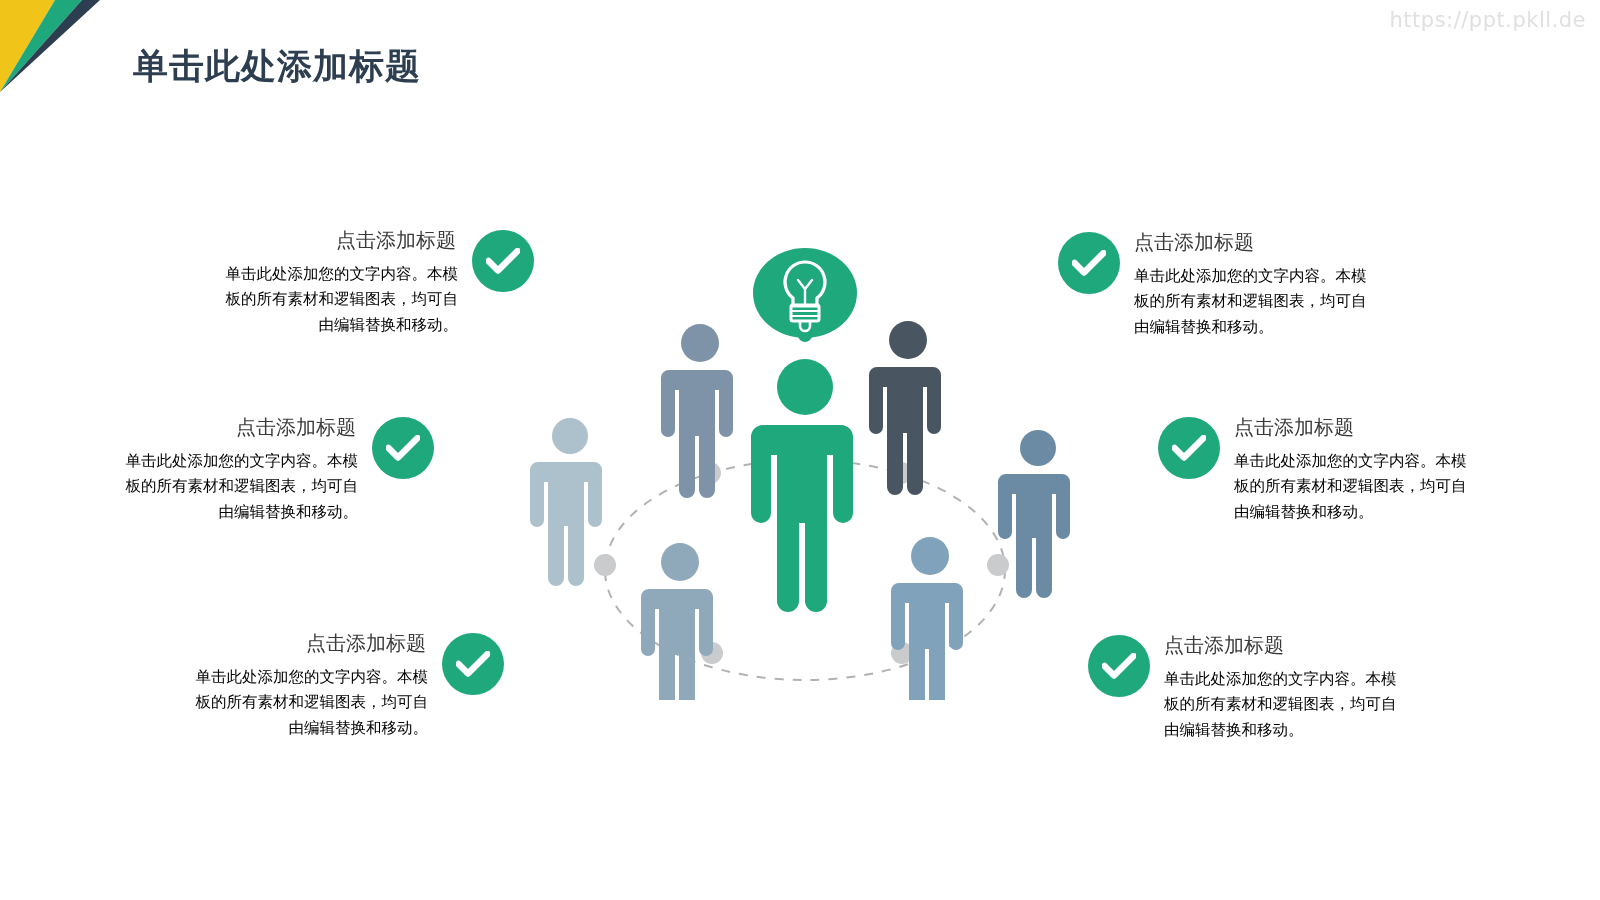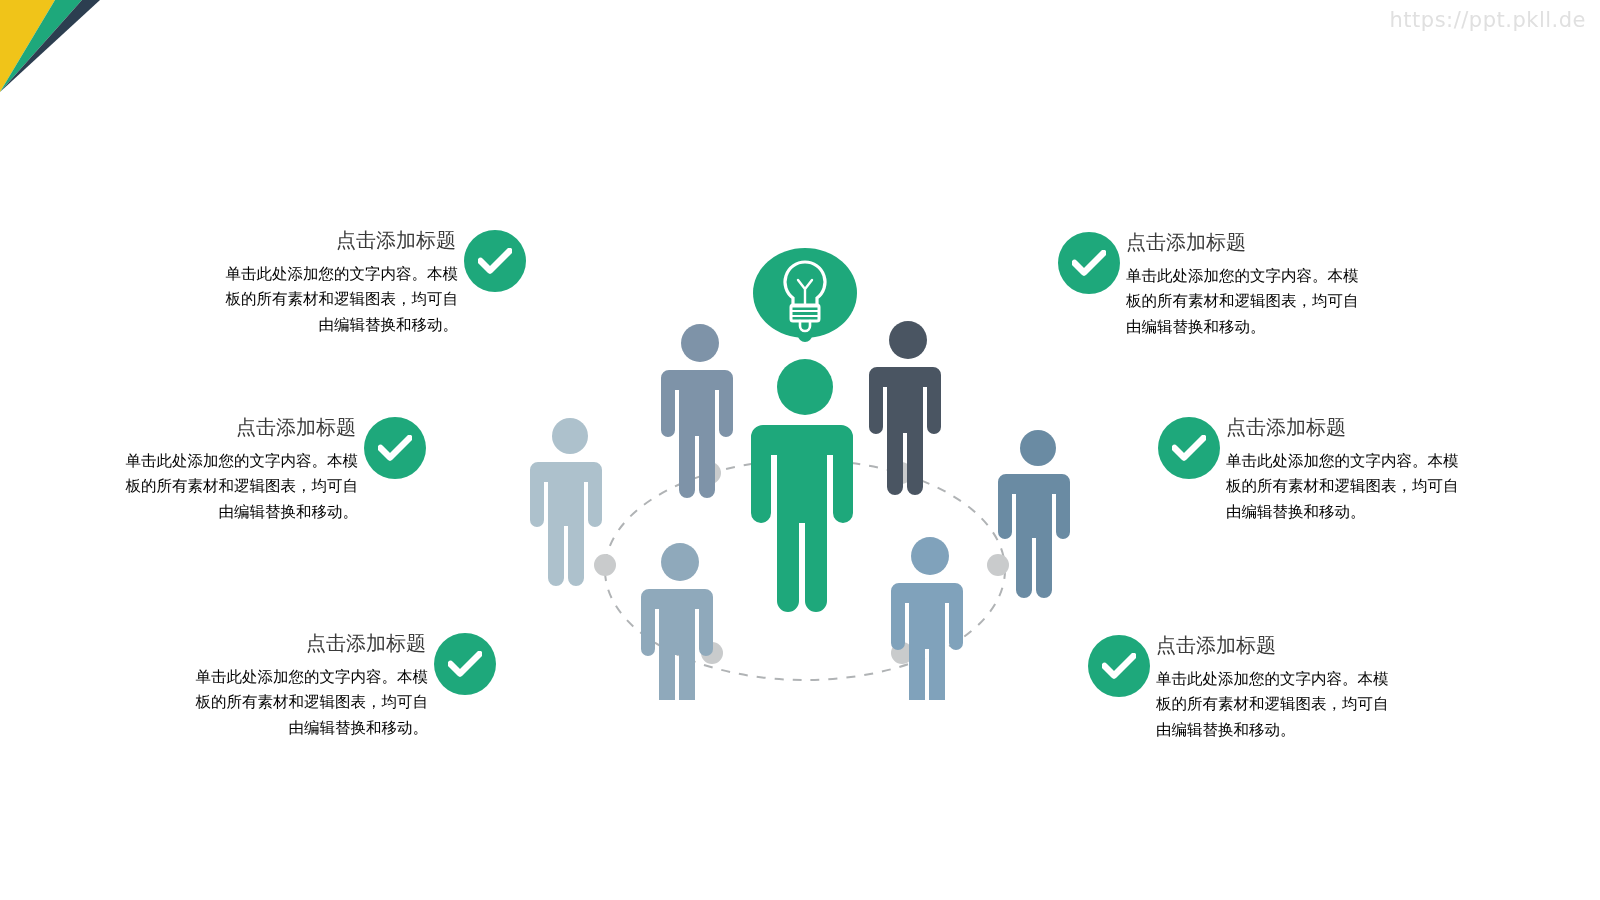--- a/index.html
+++ b/index.html
@@ -49,21 +49,21 @@
     color: #2c3e50;
     letter-spacing: 1px;
     white-space: nowrap;
   }
 
   
   .block {
     position: absolute;
     display: flex;
     align-items: flex-start;
-    gap: 6px;
+    gap: 14px;
   }
   .block.left {
     flex-direction: row;
   }
   .block.left .texts {
     text-align: right;
   }
   .block.right .texts {
     text-align: left;
   }
@@ -122,20 +122,21 @@
   <div class="corner-deco">
     <svg width="100" height="95" viewBox="0 0 100 95">
       <polygon points="0,0 55,0 0,92" fill="#f0c419"></polygon>
       <polygon points="55,0 82,0 0,92" fill="#1ea87b"></polygon>
       <polygon points="82,0 100,0 0,92" fill="#2c3e50"></polygon>
     </svg>
   </div>
 
   <div class="watermark">https://ppt.pkll.de</div>
 
+  <div class="slide-title">单击此处添加标题</div>
 
   <div class="block left" style="left:218px; top:228px;">
     <div class="texts">
       <div class="block-title">点击添加标题</div>
       <div class="block-body">单击此处添加您的文字内容。本模板的所有素材和逻辑图表，均可自由编辑替换和移动。</div>
     </div>
     <div class="check-circle">
       <svg width="34" height="26" viewBox="0 0 34 26">
         <path d="M2.5 13 L12 22.5 L31.5 3" stroke="#ffffff" stroke-width="6.4" fill="none" stroke-linecap="round" stroke-linejoin="round"></path>
       </svg>

